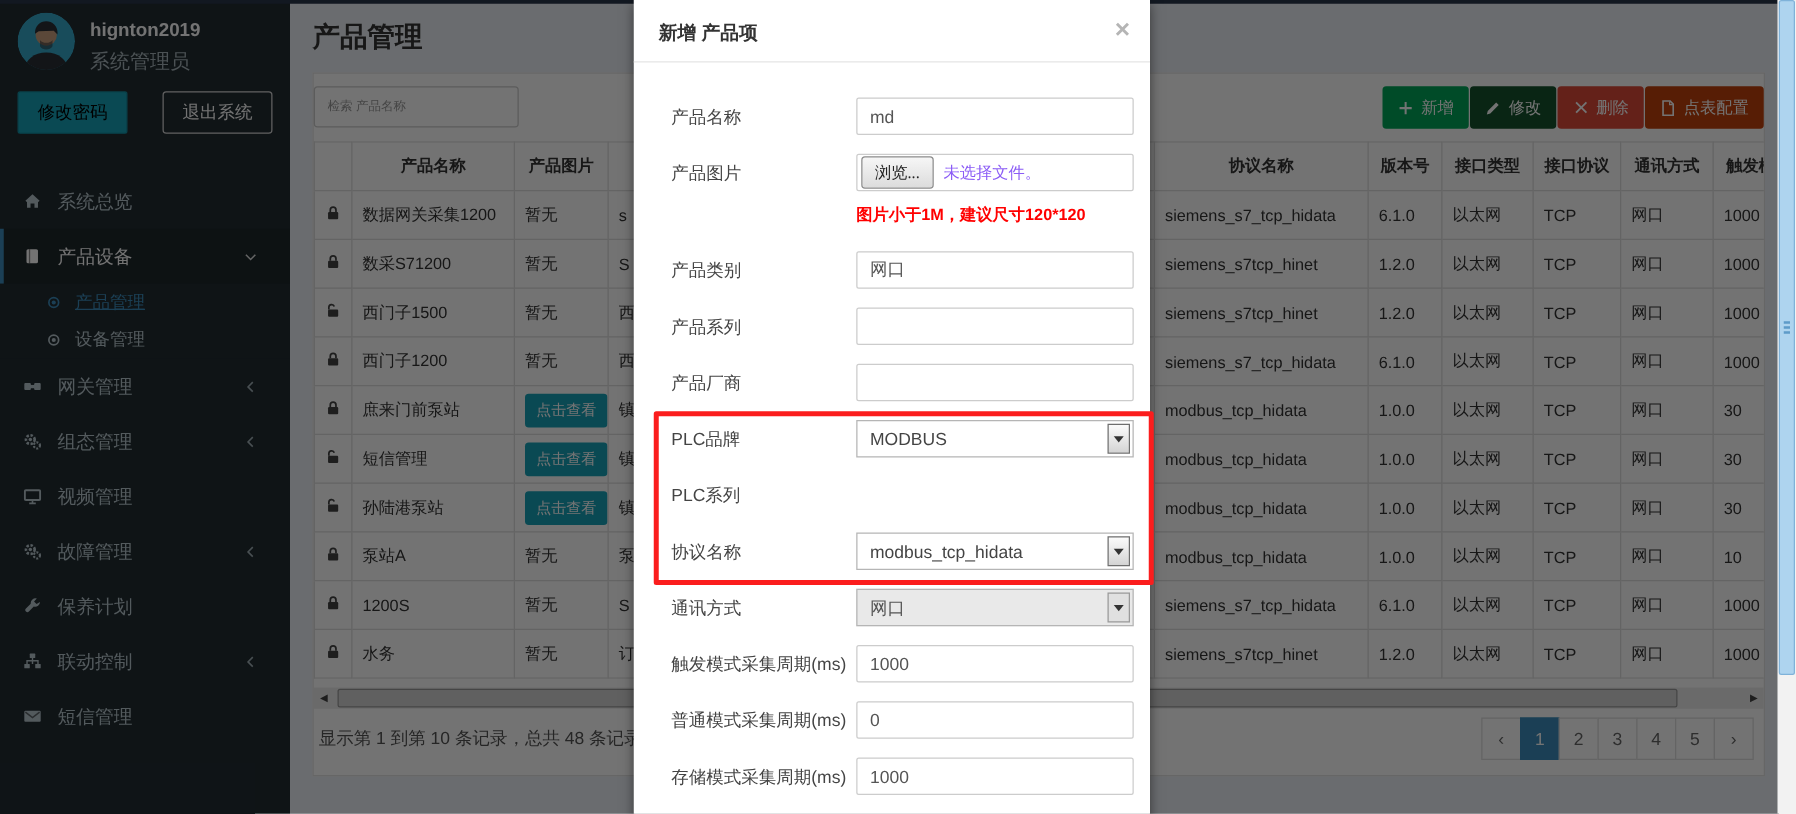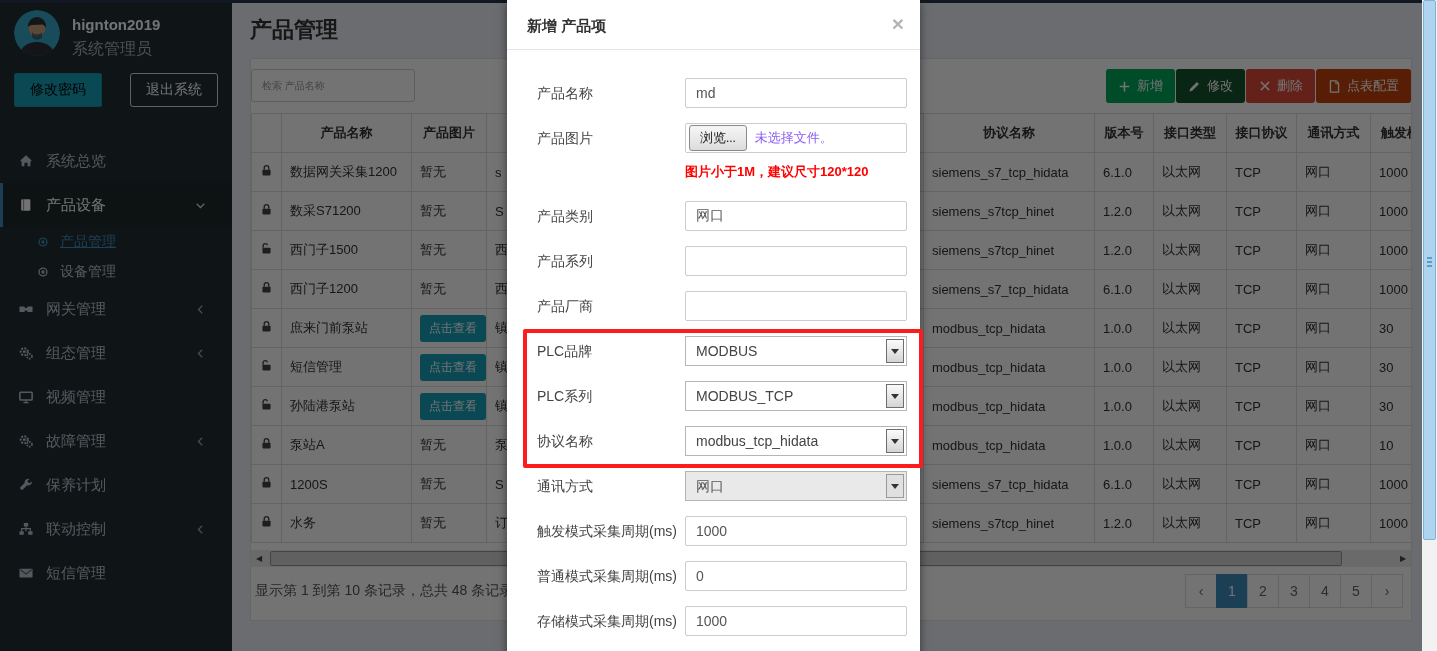--- a/index.html
+++ b/index.html
@@ -563,23 +563,20 @@
         <div class="fctrl"><input class="tinput" value="" style=""></div>
       </div>
       <div class="fieldrow">
         <label class="flabel">PLC品牌</label>
         <div class="fctrl">
           <div class="selectbox"><span>MODBUS</span><span class="arrowbtn"></span></div>
         </div>
       </div>
       <div class="fieldrow">
         <label class="flabel">PLC系列</label>
-        <div class="fctrl">
-          <div class="selectbox"><span>MODBUS_TCP</span><span class="arrowbtn"></span></div>
-        </div>
       </div>
       <div class="fieldrow">
         <label class="flabel">协议名称</label>
         <div class="fctrl">
           <div class="selectbox"><span>modbus_tcp_hidata</span><span class="arrowbtn"></span></div>
         </div>
       </div>
       <div class="fieldrow">
         <label class="flabel">通讯方式</label>
         <div class="fctrl">

